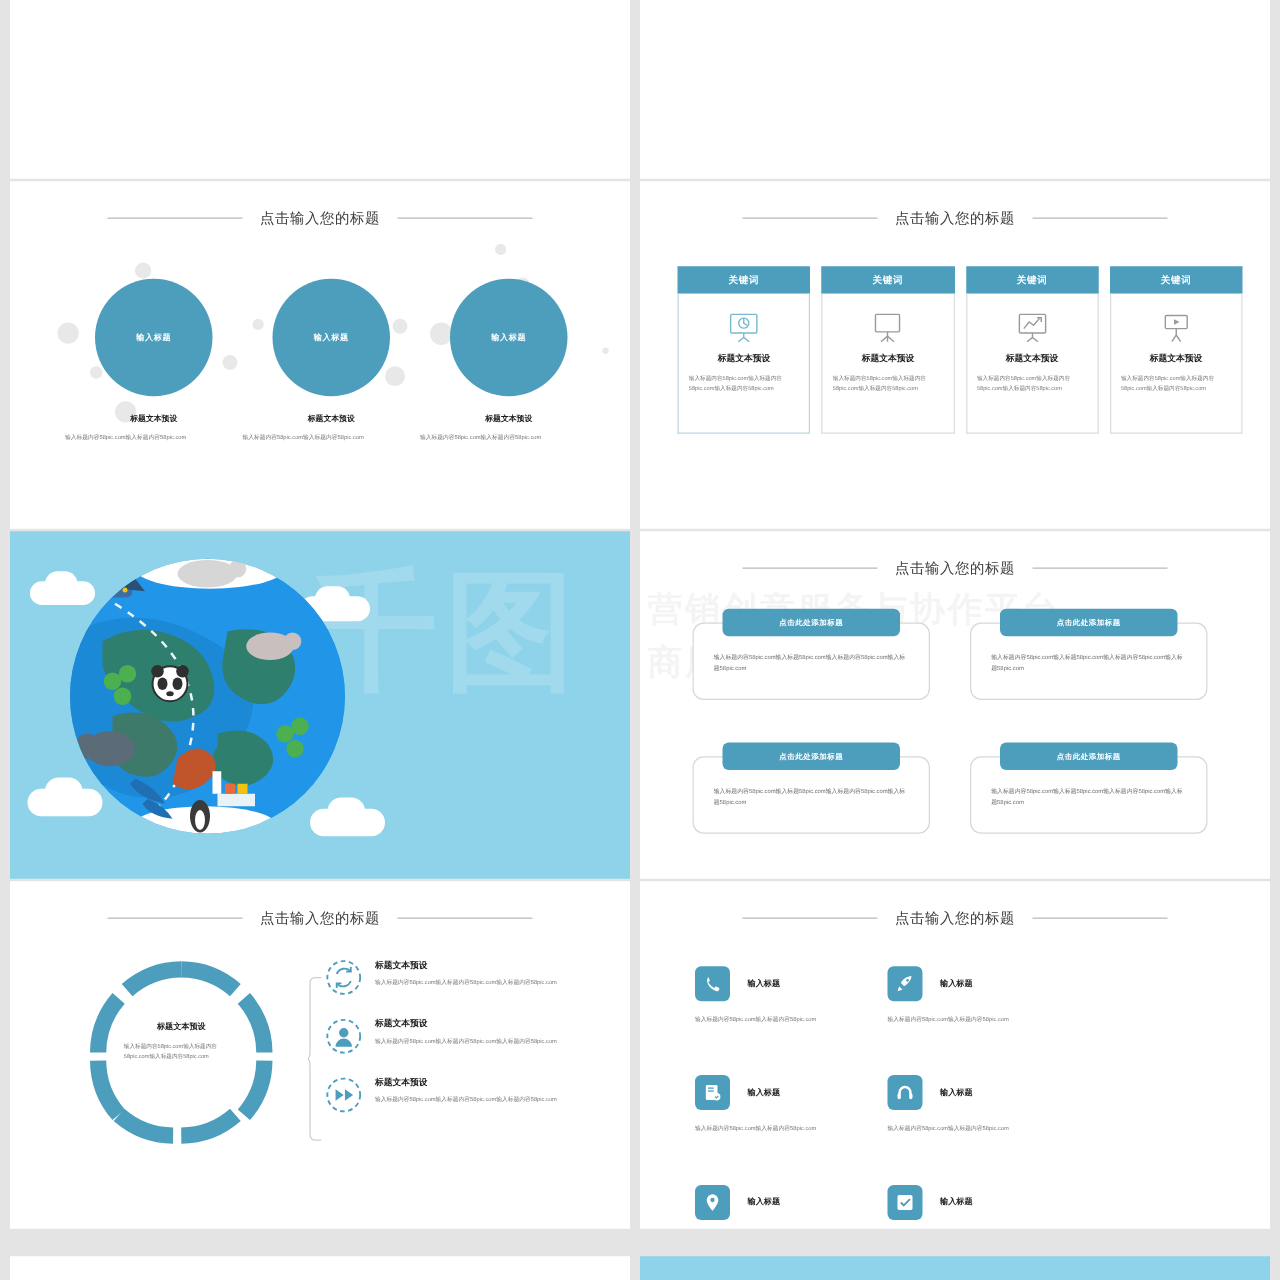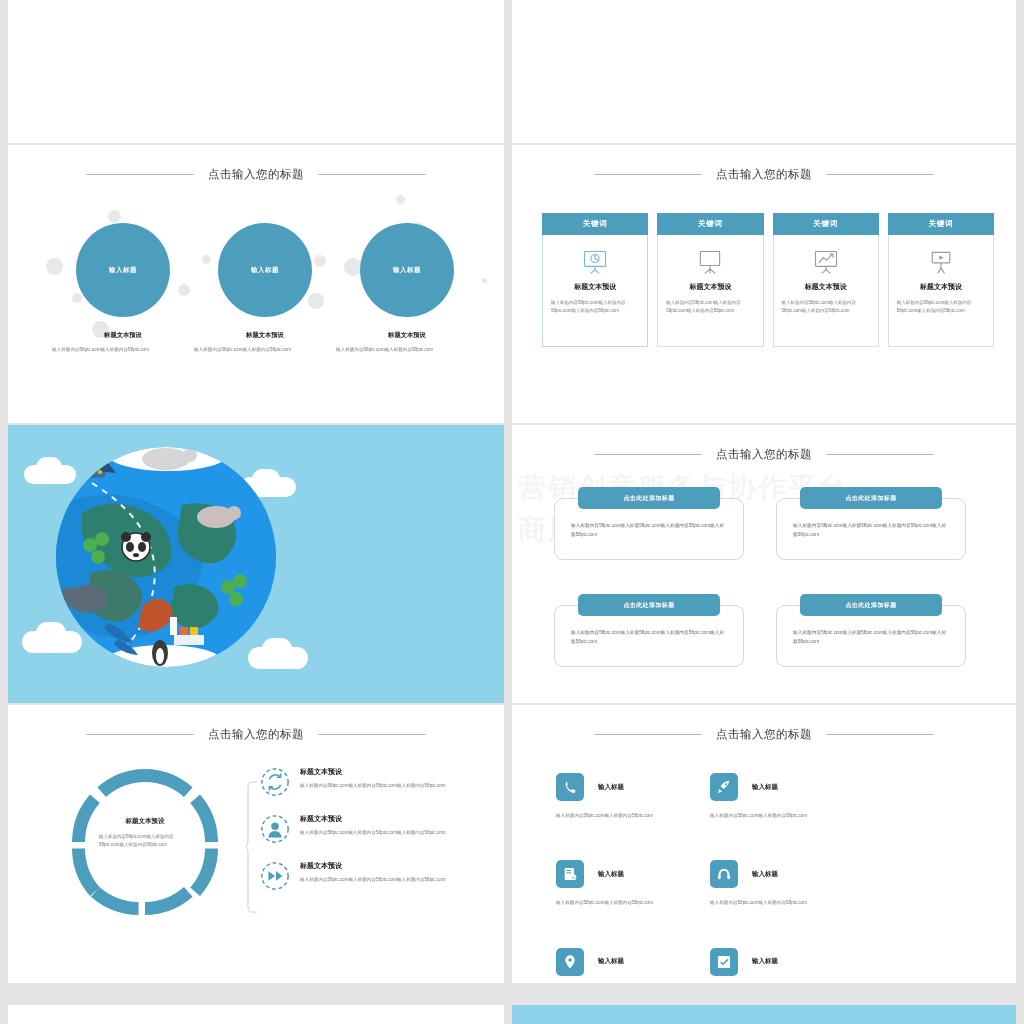--- a/index.html
+++ b/index.html
@@ -288,20 +288,21 @@
           </div>
           <div class="t">标题文本预设</div>
           <div class="d">输入标题内容58pic.com输入标题内容58pic.com输入标题内容58pic.com</div>
         </div>
       </div>
 
     </div>
   </div>
 
   <div class="slide col-l row2 cover">
+    <div class="wm">千图</div>
 
     <div class="cloud" style="left:16px;top:40px;width:52px;height:19px"></div>
     <div class="cloud" style="left:28px;top:32px;width:26px;height:20px"></div>
     <div class="cloud" style="left:232px;top:52px;width:56px;height:20px"></div>
     <div class="cloud" style="left:244px;top:44px;width:28px;height:20px"></div>
     <div class="cloud" style="left:14px;top:206px;width:60px;height:22px"></div>
     <div class="cloud" style="left:28px;top:197px;width:30px;height:22px"></div>
     <div class="cloud" style="left:240px;top:222px;width:60px;height:22px"></div>
     <div class="cloud" style="left:254px;top:213px;width:30px;height:22px"></div>
 

